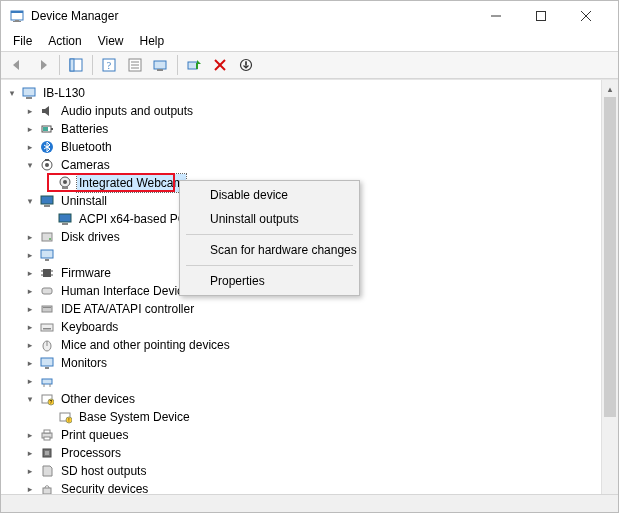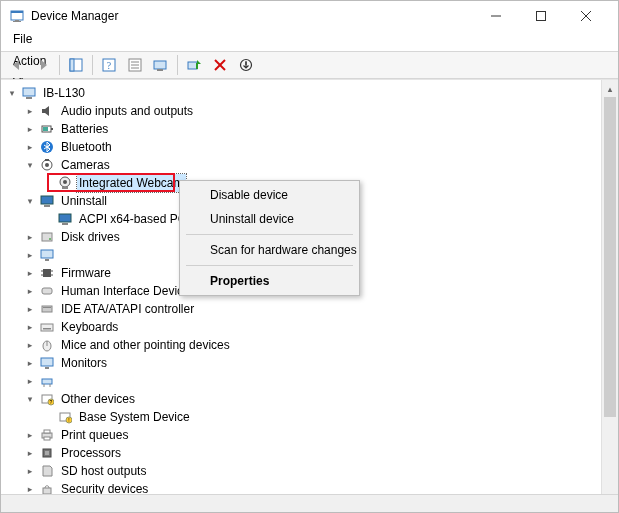--- a/index.html
+++ b/index.html
@@ -29,23 +29,22 @@
   .win-btn {
     width: 45px; height: 28px;
     display: flex; align-items: center; justify-content: center;
     font-size: 13px;
     color: #333;
   }
   
   .menubar {
     height: 20px;
     display: flex;
+    align-items: center;
     padding: 0 4px;
-    gap: 6px;
-    flex-direction: column;
   }
   .menu-item { padding: 1px 8px; }
   
   .toolbar {
     height: 28px;
     border-top: 1px solid #d6d6d6;
     border-bottom: 1px solid #d6d6d6;
     background: #f6f6f6;
     display: flex;
     align-items: center;
@@ -108,21 +107,21 @@
     box-shadow: 2px 2px 5px rgba(0,0,0,.25);
     padding: 2px;
     font-size: 12px;
     z-index: 50;
   }
   .cm-item {
     padding: 5px 18px 5px 28px;
     white-space: nowrap;
   }
   .cm-sep { height:1px; background:#cfcfcf; margin:3px 4px; }
-  .cm-bold { font-weight: bold; }
+  .cm-bold { font-weight: normal; }
   
   .vscroll {
     width: 17px;
     background: #f0f0f0;
     display: flex;
     flex-direction: column;
     border-left: 1px solid #e0e0e0;
   }
   .vscroll-btn { height: 17px; display:flex; align-items:center; justify-content:center; color:#666; font-size:9px; }
   .vscroll-track { flex:1; position:relative; }
@@ -490,21 +489,21 @@
           </span>
         <span class="node-label">Software components</span>
       </div>
 
     </div>
 
     <div class="hl-red" style="left:46px; top:93px; width:128px; height:19px"></div>
 
     <div class="context-menu" style="left:178px; top:100px; width:181px">
       <div class="cm-item">Disable device</div>
-      <div class="cm-item">Uninstall device</div>
+      <div class="cm-item">Uninstall outputs</div>
       <div class="cm-sep"></div>
       <div class="cm-item">Scan for hardware changes</div>
       <div class="cm-sep"></div>
       <div class="cm-item cm-bold">Properties</div>
     </div>
     <div class="hl-red" style="left:181px; top:103px; width:175px; height:24px"></div>
   </div>
 
   <div class="vscroll">
     <div class="vscroll-btn">▴</div>

